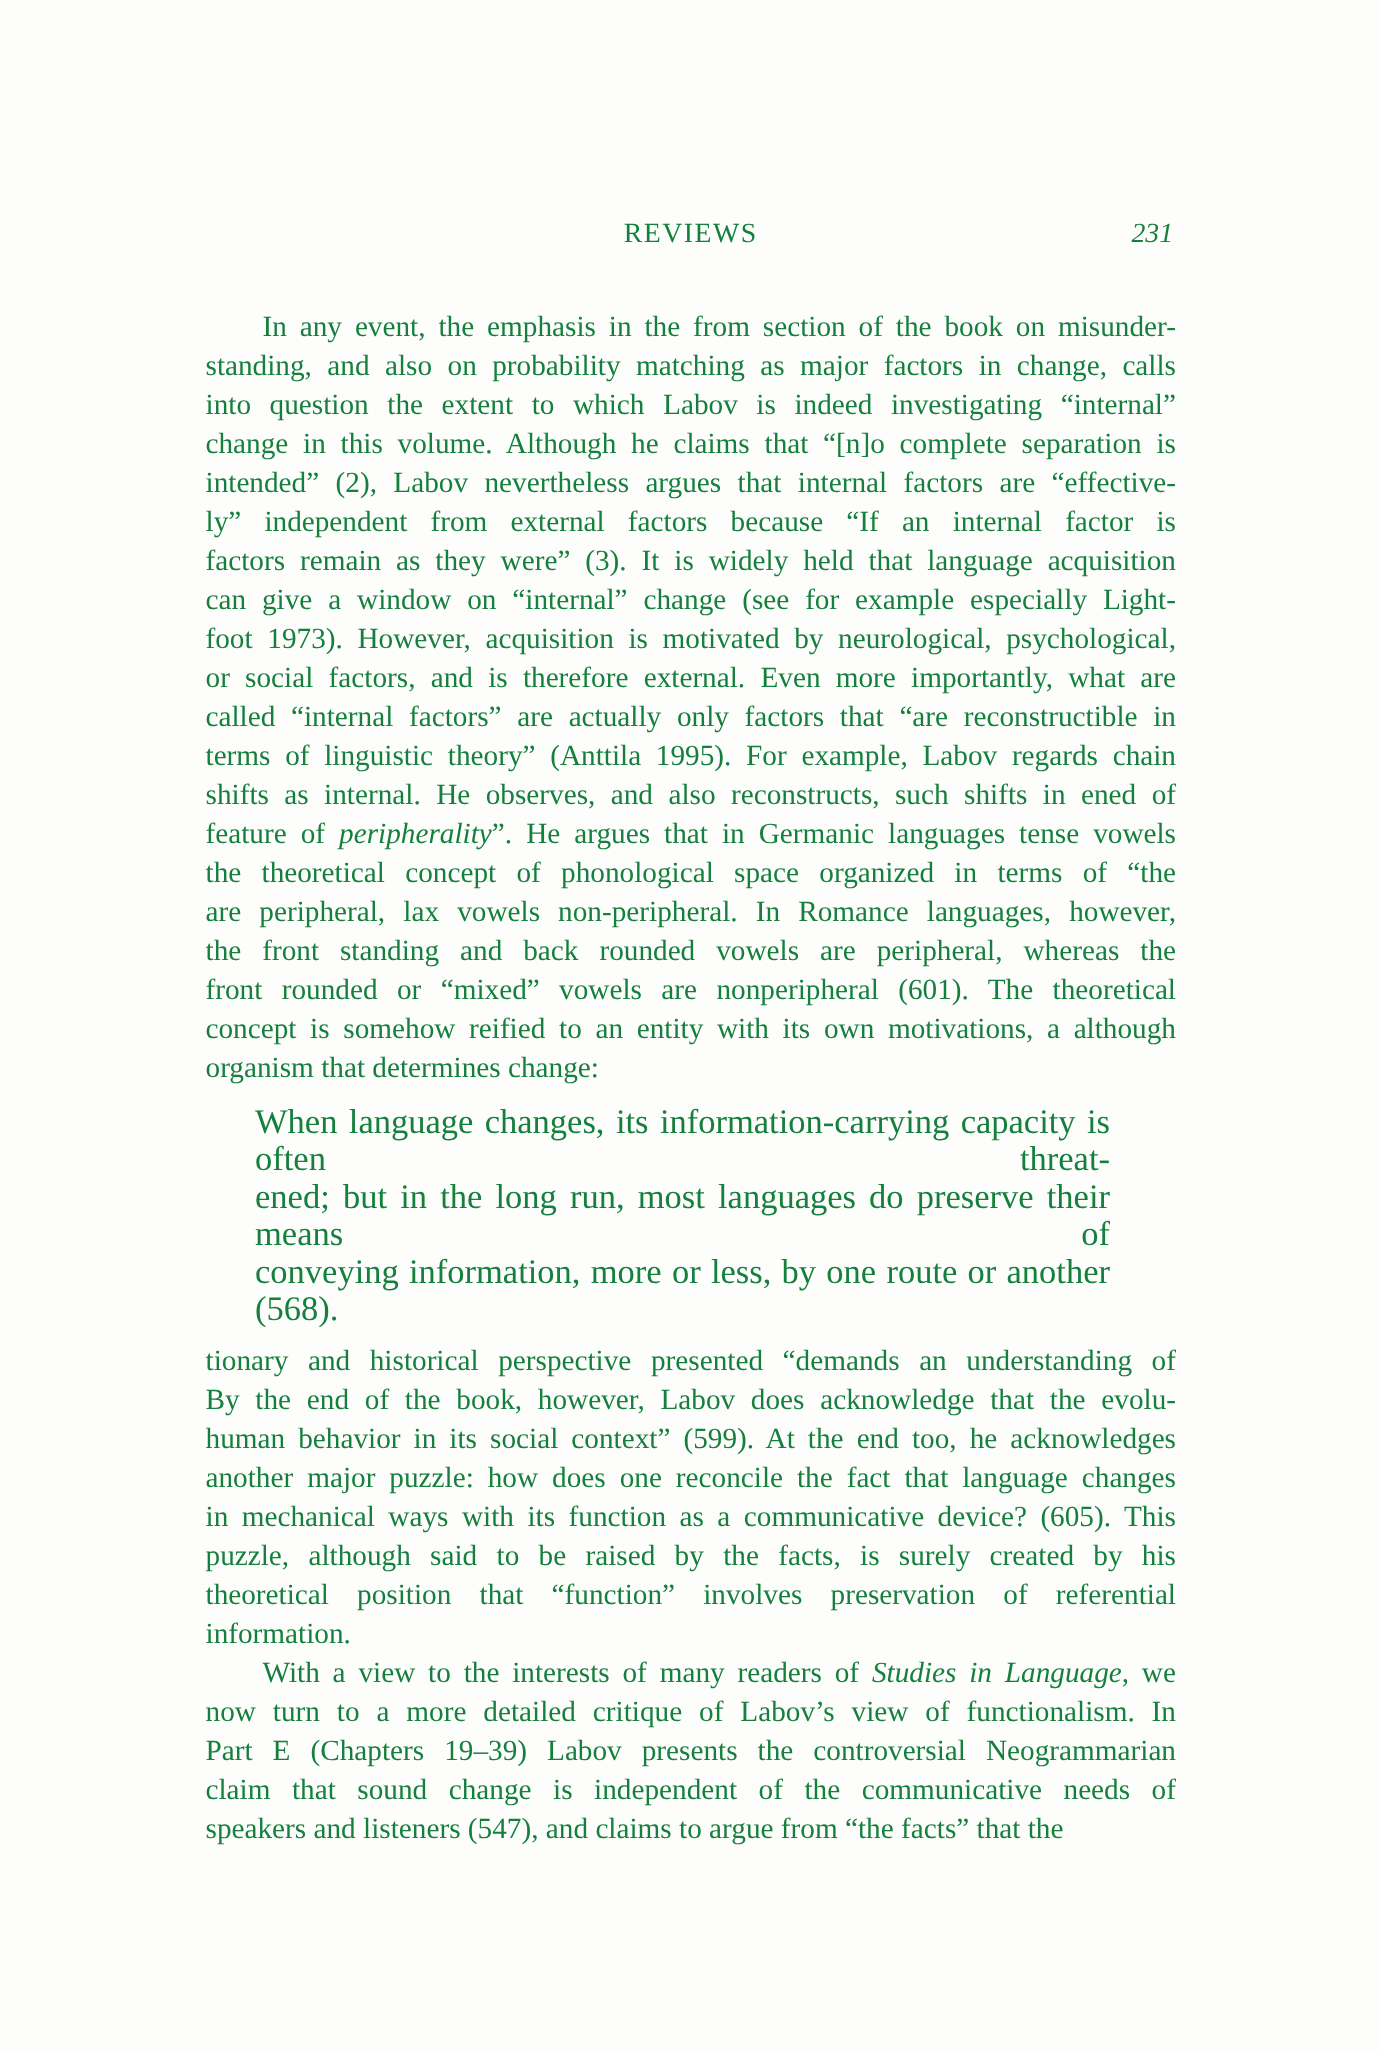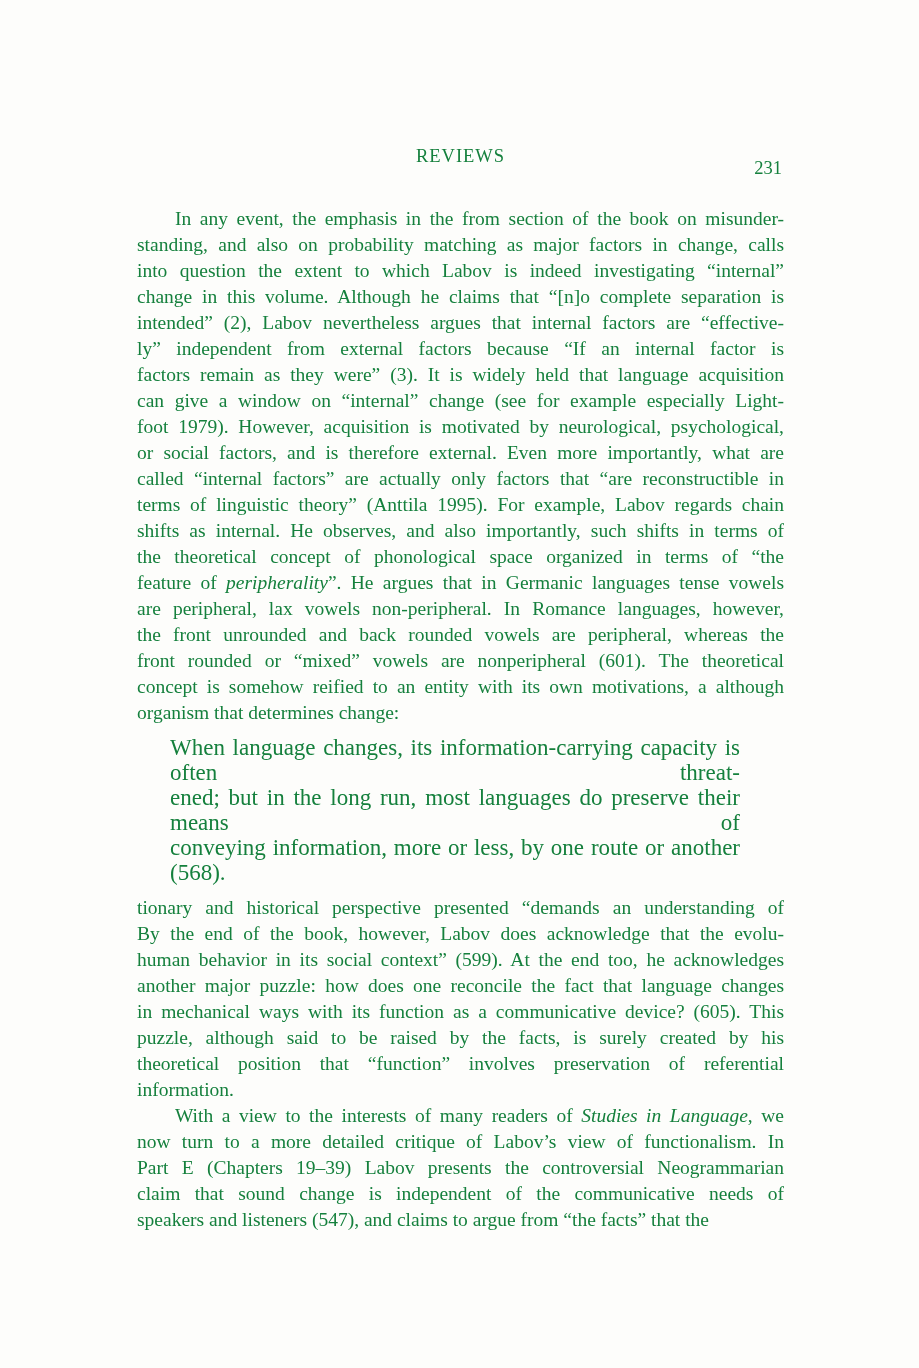--- a/index.html
+++ b/index.html
@@ -28,21 +28,22 @@
   .head-title {
     position: absolute;
     left: 0;
     right: 0;
     text-align: center;
     letter-spacing: 1px;
   }
   .head-page {
     position: absolute;
     right: 2px;
-    top: 12px;
+    top: 0;
+    font-style: italic;
   }
   .block {
     font-size: 19.5px;
     line-height: 26px;
   }
   .block.blockquote {
     font-size: 23px;
     line-height: 25px;
     margin: 9px 0 10px 33px;
     padding-right: 44px;
@@ -70,29 +71,29 @@
     <div>
         <div class="block paragraph indent">
           <div class="line">In any event, the emphasis in the from section of the book on misunder-</div>
           <div class="line">standing, and also on probability matching as major factors in change, calls</div>
           <div class="line">into question the extent to which Labov is indeed investigating “internal”</div>
           <div class="line">change in this volume. Although he claims that “[n]o complete separation is</div>
           <div class="line">intended” (2), Labov nevertheless argues that internal factors are “effective-</div>
           <div class="line">ly” independent from external factors because “If an internal factor is</div>
           <div class="line">factors remain as they were” (3). It is widely held that language acquisition</div>
           <div class="line">can give a window on “internal” change (see for example especially Light-</div>
-          <div class="line">foot 1979). However, acquisition is motivated by neurological, psychological,</div>
+          <div class="line">foot 1973). However, acquisition is motivated by neurological, psychological,</div>
           <div class="line">or social factors, and is therefore external. Even more importantly, what are</div>
           <div class="line">called “internal factors” are actually only factors that “are reconstructible in</div>
           <div class="line">terms of linguistic theory” (Anttila 1995). For example, Labov regards chain</div>
-          <div class="line">shifts as internal. He observes, and also importantly, such shifts in terms of</div>
+          <div class="line">shifts as internal. He observes, and also reconstructs, such shifts in ened of</div>
+          <div class="line">feature of <i>peripherality</i>”. He argues that in Germanic languages tense vowels</div>
           <div class="line">the theoretical concept of phonological space organized in terms of “the</div>
-          <div class="line">feature of <i>peripherality</i>”. He argues that in Germanic languages tense vowels</div>
           <div class="line">are peripheral, lax vowels non-peripheral. In Romance languages, however,</div>
-          <div class="line">the front unrounded and back rounded vowels are peripheral, whereas the</div>
+          <div class="line">the front standing and back rounded vowels are peripheral, whereas the</div>
           <div class="line">front rounded or “mixed” vowels are nonperipheral (601). The theoretical</div>
           <div class="line">concept is somehow reified to an entity with its own motivations, a although</div>
           <div class="line last">organism that determines change:</div>
         </div>
         <div class="block blockquote">
           <div class="line">When language changes, its information-carrying capacity is often threat-</div>
           <div class="line">ened; but in the long run, most languages do preserve their means of</div>
           <div class="line last">conveying information, more or less, by one route or another (568).</div>
         </div>
         <div class="block paragraph">

